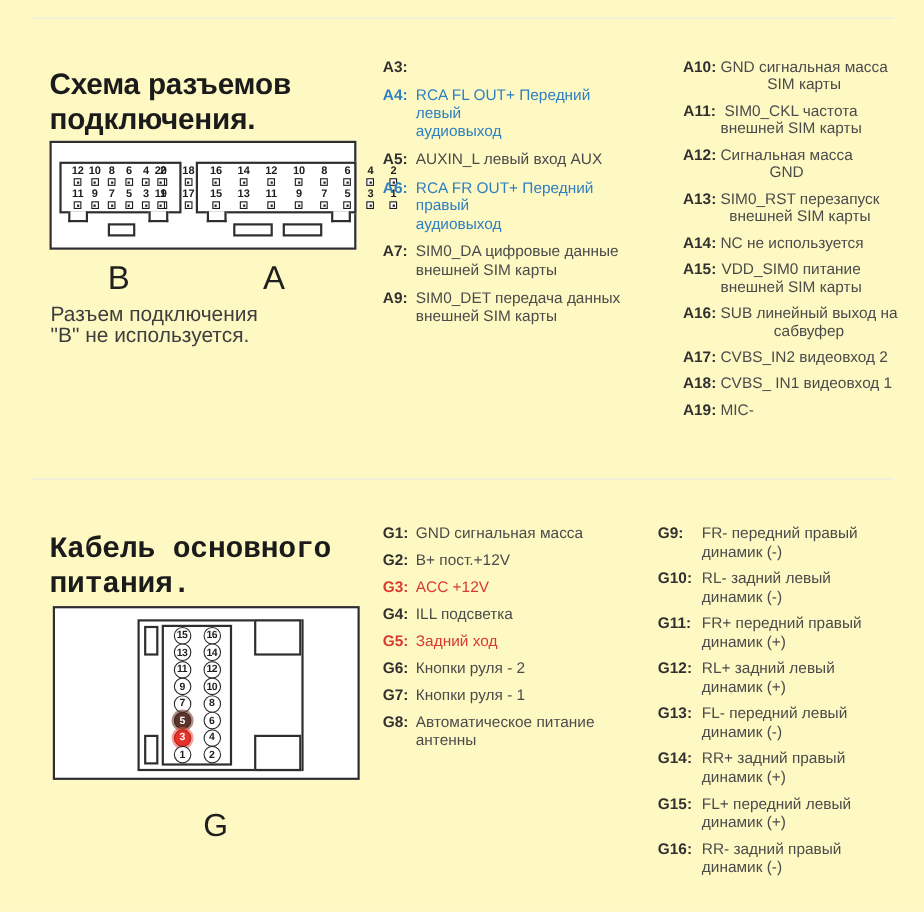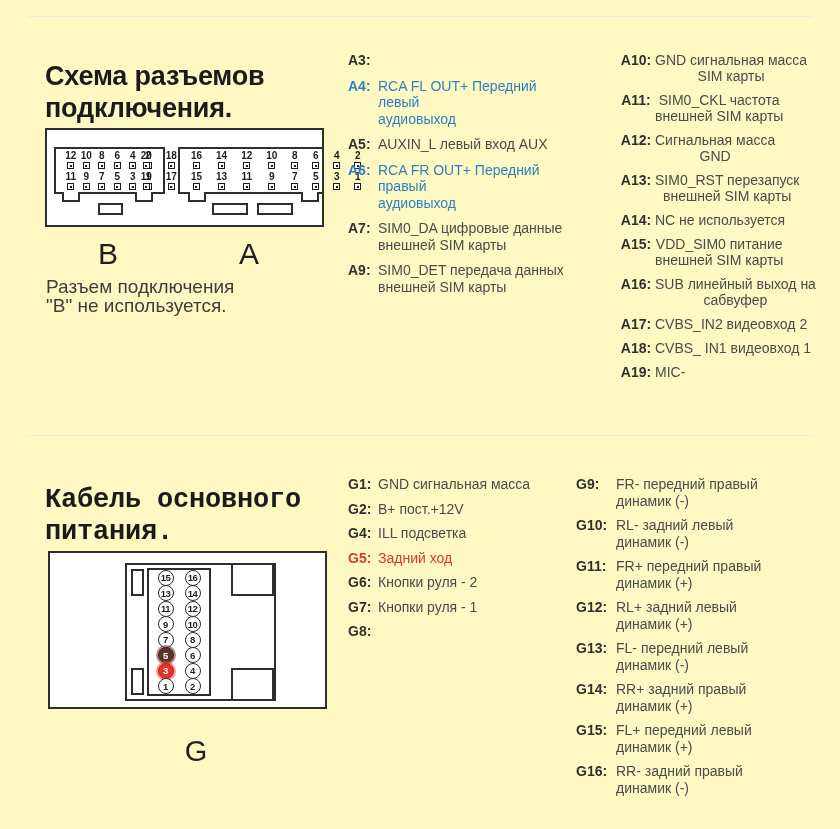--- a/index.html
+++ b/index.html
@@ -14,21 +14,21 @@
   #title-connectors{top:42px;}
   #title-power{top:466px;font-family:Liberation Mono, monospace;}
 
   .note{position:absolute;left:46px;top:277px;font-size:19px;line-height:19px;color:#3e3e3e;white-space:pre-line;}
 
   
   .plist{position:absolute;}
   #list-a1{left:348px;top:52px;width:230px;--lblw:30px;--lh:16.5px;--gap:9px;}
   #list-a2{left:617px;top:52px;width:200px;text-align:center;--lblw:38px;--lh:16px;--gap:8px;}
   #list-g1{left:348px;top:476px;width:230px;--lblw:30px;--lh:16.5px;--gap:8px;}
-  #list-g2{left:576px;top:476px;width:215px;--lblw:40px;--lh:16.5px;--gap:8px;}
+  #list-g2{left:598px;top:476px;width:215px;--lblw:40px;--lh:16.5px;--gap:8px;}
   .entry{display:flex;margin-bottom:var(--gap);font-size:14px;line-height:var(--lh);color:var(--text-body,#4b4b4b);}
   .entry .lbl{flex:0 0 var(--lblw);font-weight:700;color:var(--text-label,#303030);}
   .entry .txt{white-space:pre-line;}
   .entry.blue .lbl,.entry.blue .txt{color:var(--accent-blue,#2e7fc2);}
   .entry.red .lbl,.entry.red .txt{color:var(--accent-red,#d93a30);}
 
   
   .diagram-ba{position:absolute;left:45px;top:128px;width:279px;height:99px;
               border:2px solid var(--diagram-ink,#2e2e2e);box-sizing:border-box;background:#fff;}
   .housing{position:absolute;border:2px solid var(--diagram-ink,#2e2e2e);box-sizing:border-box;
@@ -327,38 +327,44 @@
 
   <div class="plist" id="list-g1">
       <div class="entry">
         <span class="lbl">G1:</span>
         <span class="txt">GND сигнальная масса</span>
       </div>
       <div class="entry">
         <span class="lbl">G2:</span>
         <span class="txt">B+ пост.+12V</span>
       </div>
+      <div class="entry red">
+        <span class="lbl">G3:</span>
+        <span class="txt">ACC +12V</span>
+      </div>
       <div class="entry">
         <span class="lbl">G4:</span>
         <span class="txt">ILL подсветка</span>
       </div>
       <div class="entry red">
         <span class="lbl">G5:</span>
         <span class="txt">Задний ход</span>
       </div>
       <div class="entry">
         <span class="lbl">G6:</span>
         <span class="txt">Кнопки руля - 2</span>
       </div>
       <div class="entry">
         <span class="lbl">G7:</span>
         <span class="txt">Кнопки руля - 1</span>
       </div>
       <div class="entry">
         <span class="lbl">G8:</span>
+        <span class="txt">Автоматическое питание
+антенны</span>
       </div>
     </div>
   <div class="plist" id="list-g2">
       <div class="entry">
         <span class="lbl">G9:</span>
         <span class="txt">FR- передний правый
 динамик (-)</span>
       </div>
       <div class="entry">
         <span class="lbl">G10:</span>

